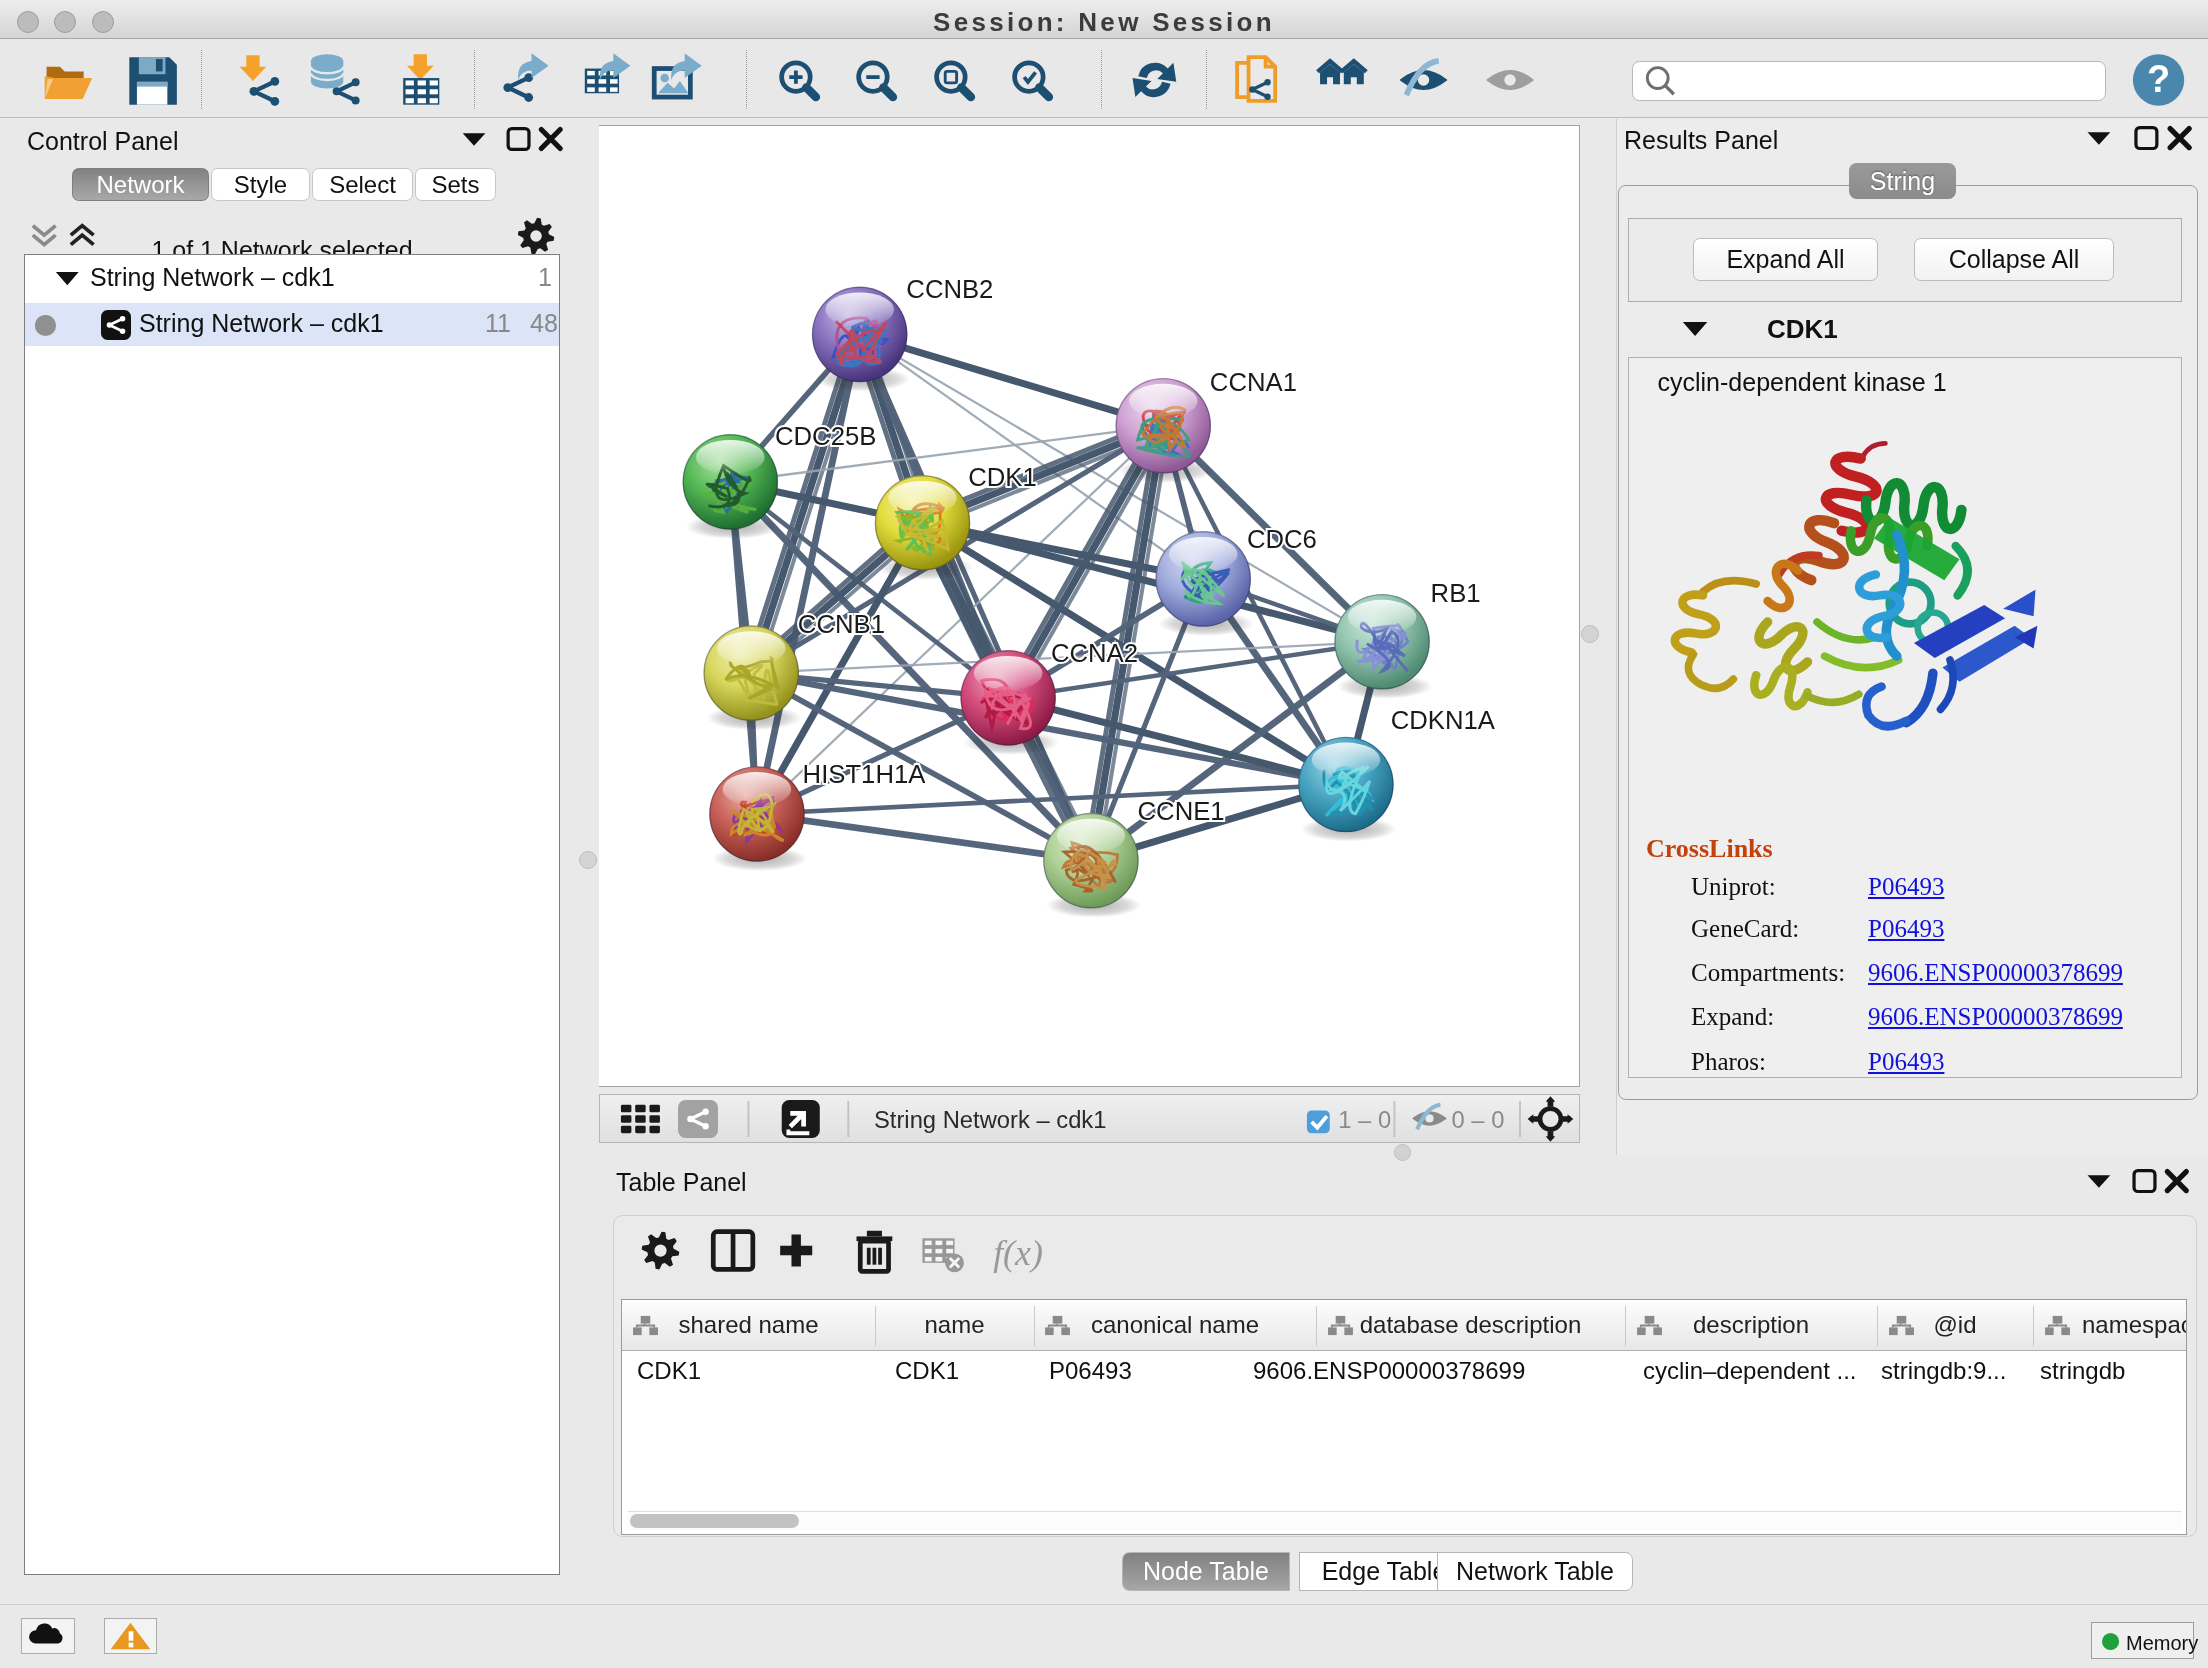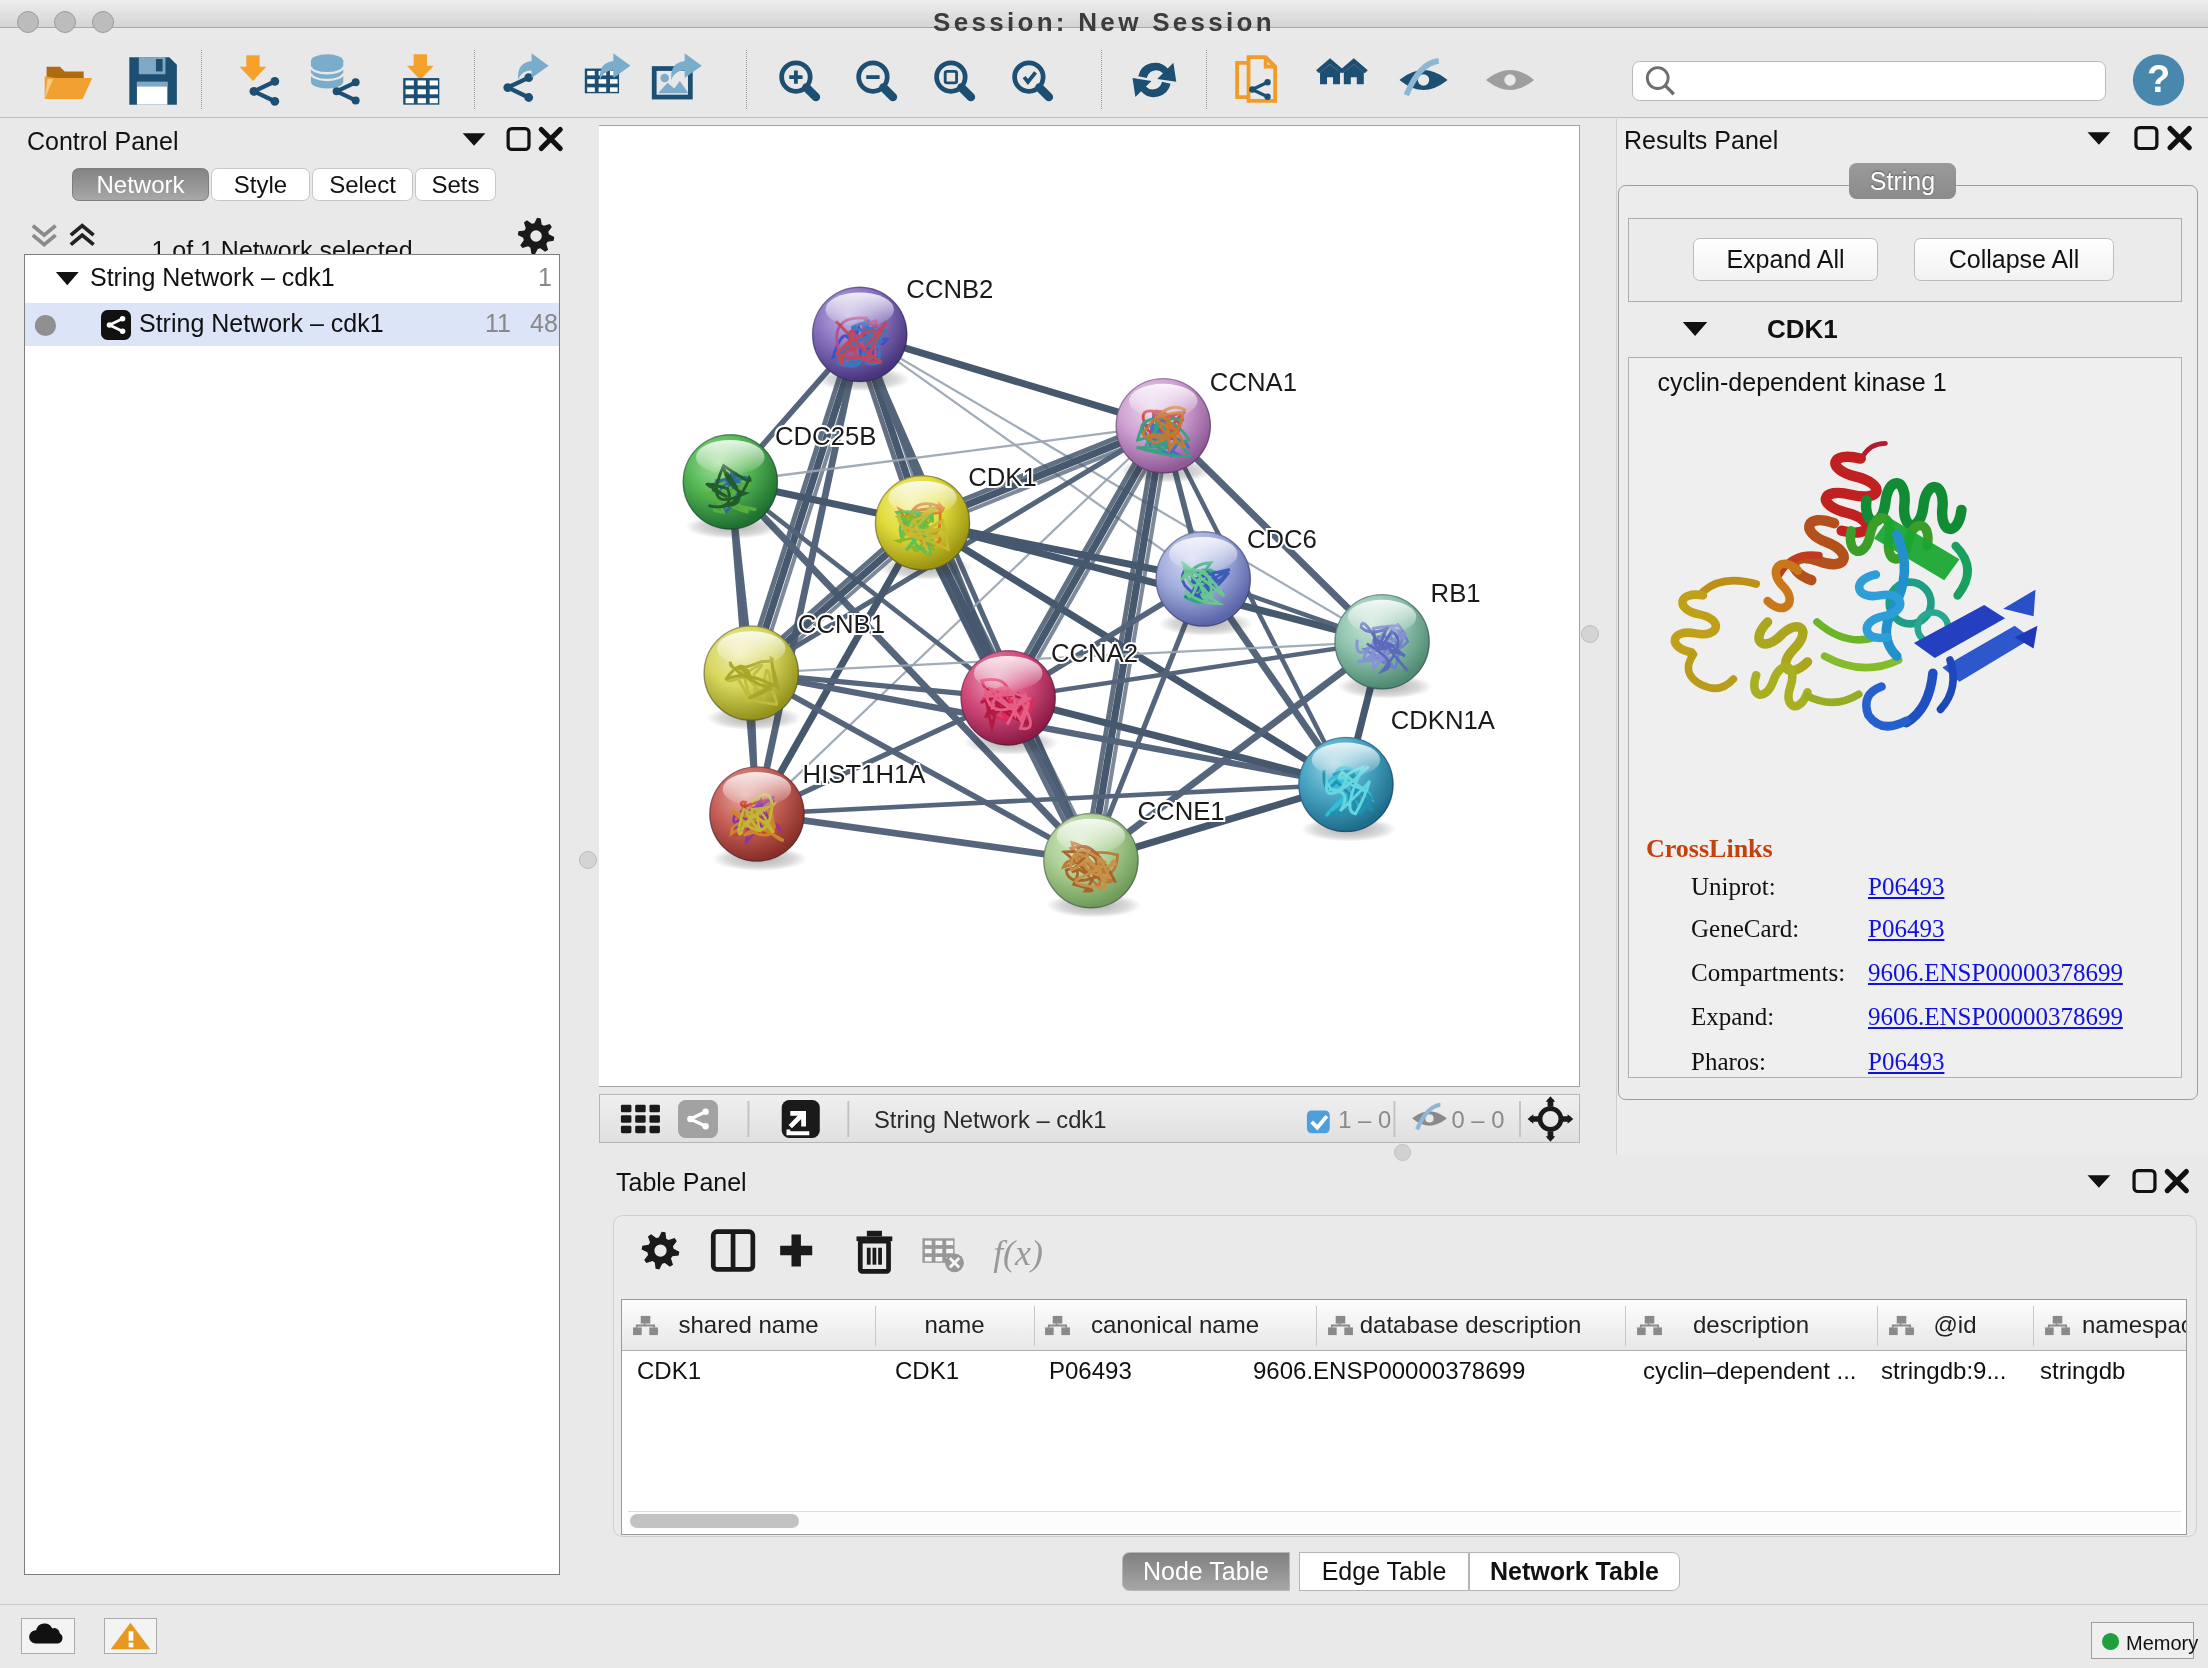--- a/index.html
+++ b/index.html
@@ -1,16 +1,16 @@
 <!DOCTYPE html>
 <html style="font-size:15px"><head><meta charset="utf-8"><style>
 *{margin:0;padding:0;box-sizing:border-box}
 html,body{width:2208px;height:1668px;font-family:"Liberation Sans",sans-serif;background:#e9e9e9;overflow:hidden}
 .abs{position:absolute}
-#titlebar{left:0;top:0;width:100%;height:28px;background:linear-gradient(#eeeeee,#d4d4d4);border-bottom:1px solid #a8a8a8}
+#titlebar{left:0;top:0;width:100%;height:39px;background:linear-gradient(#eeeeee,#d4d4d4);border-bottom:1px solid #a8a8a8}
 #title{width:100%;text-align:center;font-size:26px;font-weight:bold;color:#3c3c3c;top:6.7px;letter-spacing:3.3px}
 .light{width:22px;height:22px;border-radius:50%;background:#bcbcbc;border:1px solid #9d9d9d;top:10.5px}
 #toolbar{left:0;top:40px;width:100%;height:78px;background:#e8e8e8;border-bottom:1px solid #bdbdbd}
 .vsep{border-left:1.9px dotted #9a9a9a;height:59px;top:9.5px}
 #searchbox{left:1632px;top:21px;width:474px;height:40px;background:#fff;border:1.9px solid #b9b9b9;border-radius:7.6px}
 .panel-title{font-size:25px;color:#111}
 .tab{position:absolute;height:33px;background:#fff;border:1px solid #c6c6c6;border-radius:6.7px;text-align:center;font-size:24px;color:#111;line-height:31px}
 .tab.sel{background:linear-gradient(#828282,#a8a8a8);color:#fff;border-color:#7e7e7e}
 #cp-tree{left:24px;top:135px;width:536px;height:1321px;background:#fff;border:1.9px solid #7e7e7e}
 .trow{position:absolute;left:0;width:100%;font-size:25px;color:#111}
@@ -675,21 +675,21 @@
     <div class="td" style="left:631px">9606.ENSP00000378699</div>
     <div class="td" style="left:1021px">cyclin–dependent ...</div>
     <div class="td" style="left:1259px">stringdb:9...</div>
     <div class="td" style="left:1418px">stringdb</div>
     <div id="hscroll" class="abs">
       <div id="hthumb" class="abs"></div>
     </div>
   </div>
 <div class="btab sel" style="left:1122px;width:168px;border-radius:7.6px 0 0 7.6px;">Node Table</div>
 <div class="btab " style="left:1299px;width:170px;">Edge Table</div>
-<div class="btab " style="left:1469px;width:211px;border-radius:0 7.6px 7.6px 0;font-weight:bold;">Network Table</div>
+<div class="btab " style="left:1437px;width:196px;border-radius:0 7.6px 7.6px 0;">Network Table</div>
 <div id="resultspanel" class="abs"></div>
 <div class="panel-title abs" style="left:1624px;top:126px">Results Panel</div>
 <svg class="abs" style="left:2078px;top:119px" width="114" height="40" viewBox="0 0 120 42">
     <path d="M10.0 14.0 h24.0 l-12.0 13.0 z" fill="#111"></path>
 <rect x="61.0" y="9.0" width="22.0" height="22.0" rx="4.0" fill="none" stroke="#111" stroke-width="3.4"></rect>
 <path d="M97.0 10.0 L117.0 30.0 M97.0 30.0 L117.0 10.0" stroke="#111" stroke-width="5.5" stroke-linecap="round"></path>
   </svg>
 <div id="rp-outer" class="abs"></div>
 <div id="stringtab" class="abs">String</div>
 <div id="expbox" class="abs"></div>

